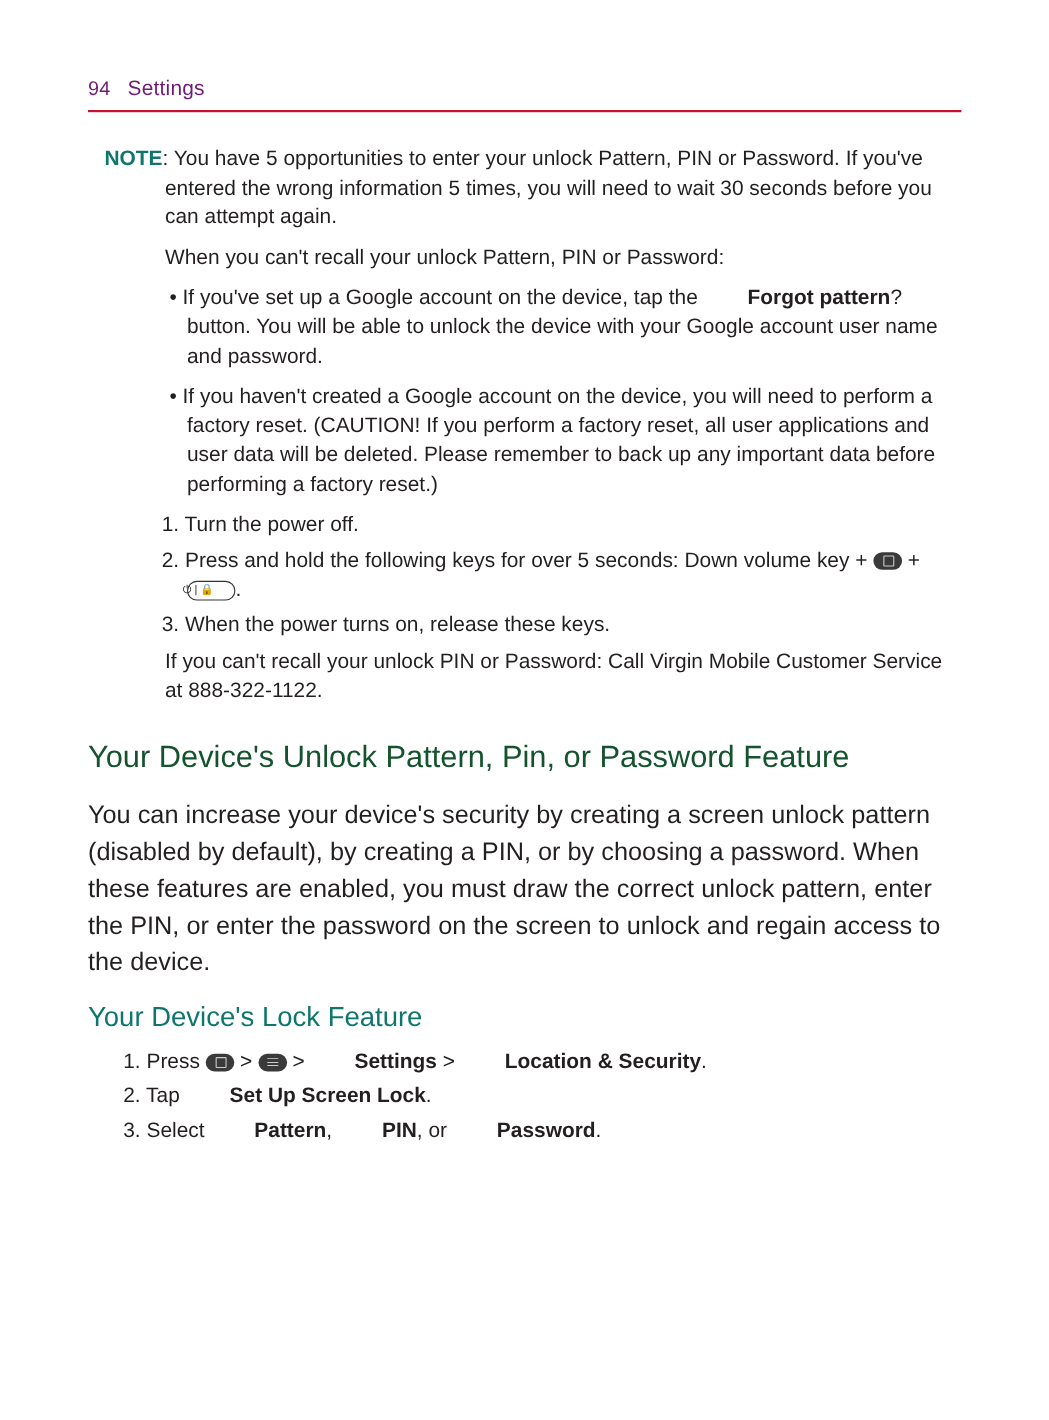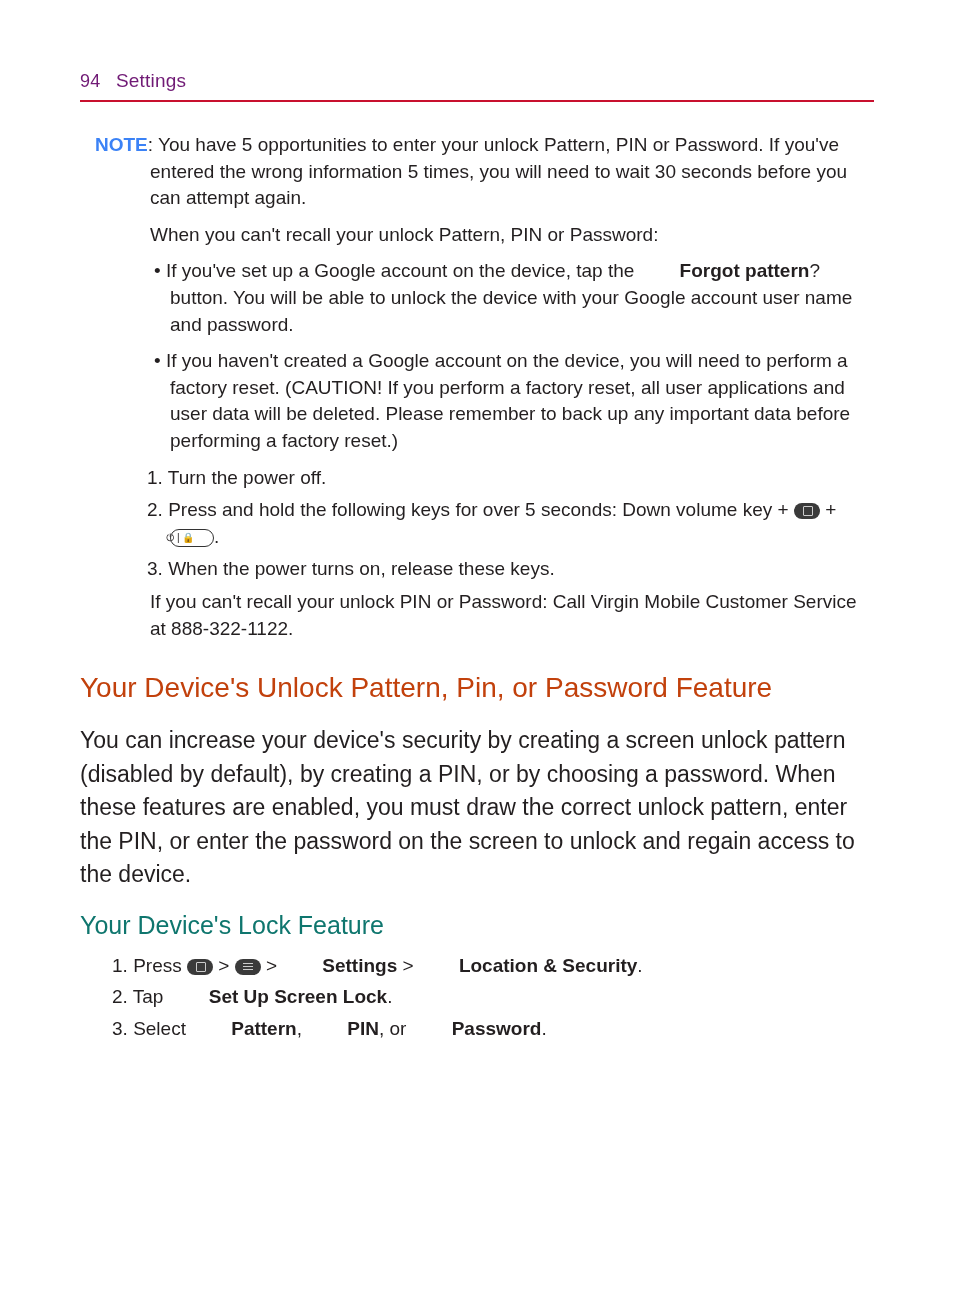--- a/index.html
+++ b/index.html
@@ -30,21 +30,21 @@
     margin-bottom: 28px;
   }
   .note-line {
     font-size: 19px;
     line-height: 1.4;
     margin-left: 70px;
     text-indent: -55px;
     margin-bottom: 10px;
   }
   .note-label {
-    color: #3b82f6;
+    color: #0f766e;
     font-weight: bold;
   }
   .note-para {
     font-size: 19px;
     line-height: 1.4;
     margin-left: 70px;
     margin-bottom: 10px;
   }
   .bullet-item {
     font-size: 19px;
@@ -57,21 +57,21 @@
     content: "• ";
   }
   .num-item {
     font-size: 19px;
     line-height: 1.4;
     margin-left: 90px;
     text-indent: -23px;
     margin-bottom: 6px;
   }
   .h2 {
-    color: #c2410c;
+    color: #14532d;
     font-size: 28px;
     line-height: 1.3;
     margin: 18px 0 18px 0;
     font-weight: normal;
   }
   .h3 {
     color: #0f766e;
     font-size: 25px;
     line-height: 1.3;
     margin: 14px 0 10px 0;

